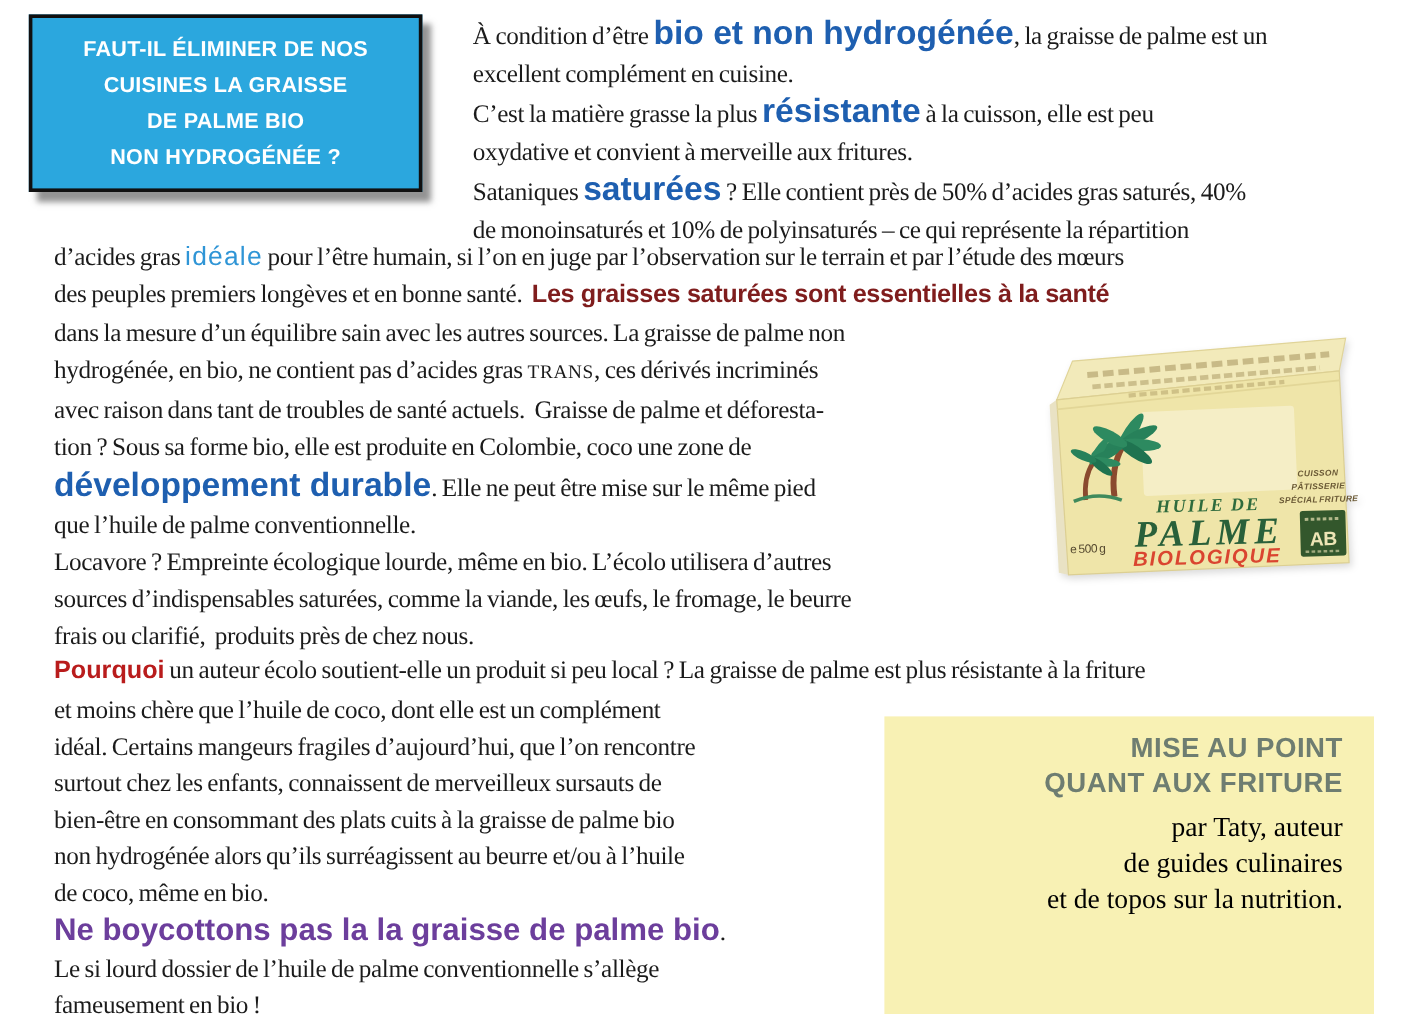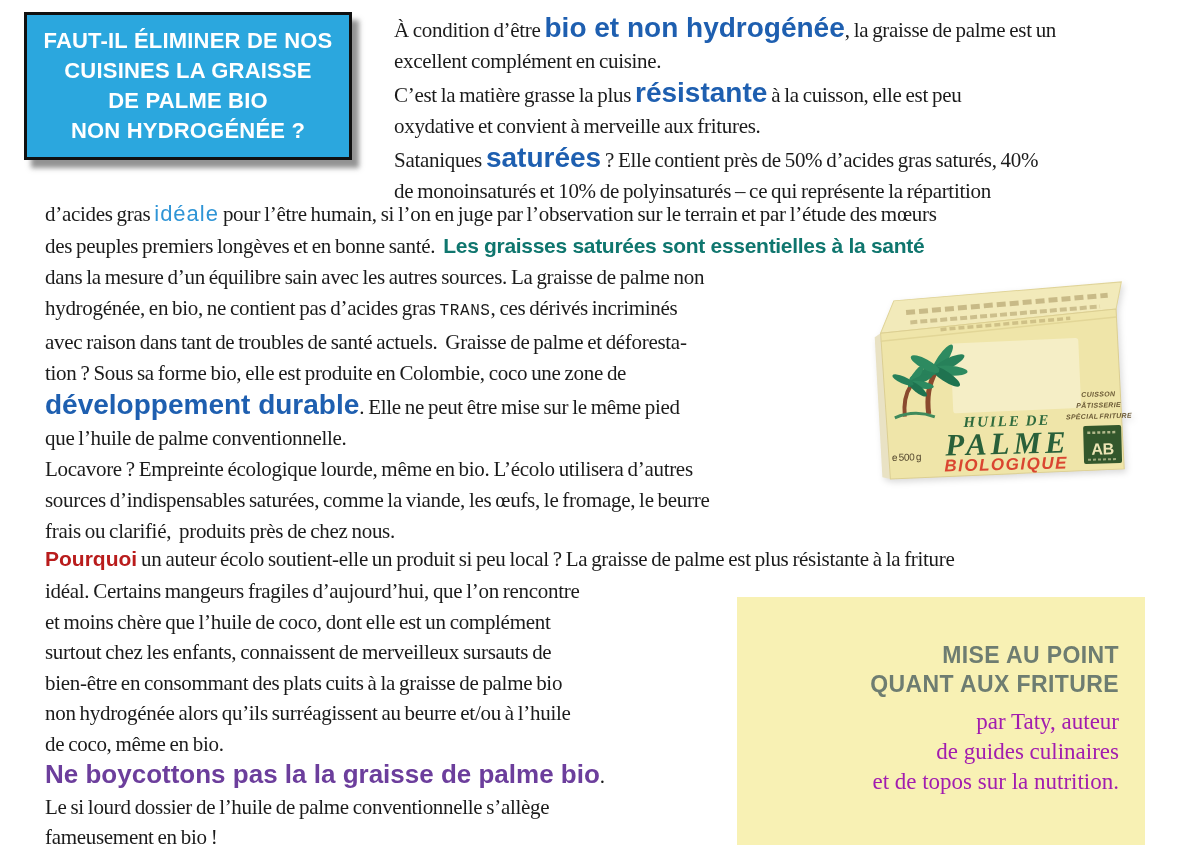--- a/index.html
+++ b/index.html
@@ -14,44 +14,44 @@
   
   .question-box {
     position:absolute; left:24px; top:12px; width:322px; height:142px;
     background:#2BA7DE; border:3px solid #101010;
     box-shadow:7px 8px 5px rgba(75,75,75,.6);
     display:flex; flex-direction:column; justify-content:center;
     text-align:center;
   }
   .question-box .tl {
     font-family:"Liberation Sans", sans-serif; font-weight:bold;
-    font-size:22px; line-height:30px; color:#ffffff;
+    font-size:18px; line-height:30px; color:#ffffff;
     letter-spacing:.2px; word-spacing:0;
   }
 
   
   .intro-block    { position:absolute; left:394px; top:12px;  line-height:31px; }
   .wide-block     { position:absolute; left:45px;  top:198px; line-height:31px; width:1136px; }
   .mid-block      { position:absolute; left:45px;  top:262px; line-height:31px; }
   .pourquoi-block { position:absolute; left:45px;  top:543px; line-height:31px; width:1136px; }
   .bottom-block   { position:absolute; left:45px;  top:576px; line-height:30.5px; }
 
   
   .s-r  { }
   .s-b  { font-family:"Liberation Sans",sans-serif; font-weight:bold; font-size:28px;
           color:#1E5FB0; letter-spacing:0; word-spacing:0; }
   .s-l  { font-family:"Liberation Sans",sans-serif; font-size:22px; color:#2F95D6;
           letter-spacing:1px; word-spacing:0; }
   .s-h  { font-family:"Liberation Sans",sans-serif; font-weight:bold; font-size:21px;
-          color:#0f766e; letter-spacing:-0.3px; word-spacing:0; }
+          color:#7f1d1d; letter-spacing:-0.3px; word-spacing:0; }
   .s-n  { font-family:"Liberation Sans",sans-serif; font-weight:bold; font-size:21px;
           color:#b91c1c; letter-spacing:0; word-spacing:0; }
   .s-p  { font-family:"Liberation Sans",sans-serif; font-weight:bold; font-size:26px;
           color:#6C3E9C; letter-spacing:0; word-spacing:0; }
-  .s-sc { font-size:16px; letter-spacing:.6px;font-family:Liberation Mono, monospace; }
+  .s-sc { font-size:16px; letter-spacing:.6px; }
 
   
   .product-photo {
     position:absolute; left:872px; top:278px; width:264px; height:214px;
   }
   .product-photo svg { filter:drop-shadow(2px 3px 3px rgba(0,0,0,.14)); }
   .side-label { font-family:"Liberation Sans",sans-serif; font-style:italic; font-weight:bold;
                 font-size:7px; fill:#6b5a36; letter-spacing:.3px; }
   .brand1 { font-family:"Liberation Serif",serif; font-style:italic; font-weight:bold;
             font-size:15px; fill:#2f6b3d; letter-spacing:2px; }
@@ -59,31 +59,31 @@
             font-size:31px; fill:#29603a; letter-spacing:4px; }
   .brand3 { font-family:"Liberation Sans",sans-serif; font-style:italic; font-weight:bold;
             font-size:17px; fill:#da4530; letter-spacing:1.5px; }
   .weight { font-family:"Liberation Sans",sans-serif; font-size:10px; fill:#55492f; }
   .ab-text{ font-family:"Liberation Sans",sans-serif; font-weight:bold; font-size:16px; fill:#ede5b5; }
 
   
   .info-box {
     position:absolute; left:737px; top:597px; width:408px; height:248px;
     background:#F8F1B4; box-sizing:border-box;
-    padding:44px 26px 0 0; text-align:right;
+    padding:12px 26px 0 0; text-align:right;
   }
   .info-box-title .tl {
     font-family:"Liberation Sans",sans-serif; font-weight:bold;
     font-size:23px; line-height:29px; color:#6E7D71;
     letter-spacing:.4px; word-spacing:0;
   }
   .info-box-byline { margin-top:8px; }
   .info-box-byline .tl {
     font-family:"Liberation Serif",serif;
-    font-size:23px; line-height:30px; color:#a21caf;
+    font-size:23px; line-height:30px; color:#000000;
     letter-spacing:0; word-spacing:0;
   }
 </style>
 </head>
 <body>
 
 <div class="page">
 
   <div class="question-box">
       <div class="tl">FAUT-IL ÉLIMINER DE NOS</div>
@@ -116,22 +116,22 @@
       <div class="tl"><span class="s-r">Locavore ? Empreinte écologique lourde, même en bio. L’écolo utilisera d’autres</span></div>
       <div class="tl"><span class="s-r">sources d’indispensables saturées, comme la viande, les œufs, le fromage, le beurre</span></div>
       <div class="tl"><span class="s-r">frais ou clarifié,  produits près de chez nous.</span></div>
     </div>
 
   <div class="pourquoi-block">
       <div class="tl"><span class="s-n">Pourquoi</span><span class="s-r"> un auteur écolo soutient-elle un produit si peu local ? La graisse de palme est plus résistante à la friture</span></div>
     </div>
 
   <div class="bottom-block">
+      <div class="tl"><span class="s-r">et moins chère que l’huile de coco, dont elle est un complément</span></div>
       <div class="tl"><span class="s-r">idéal. Certains mangeurs fragiles d’aujourd’hui, que l’on rencontre</span></div>
-      <div class="tl"><span class="s-r">et moins chère que l’huile de coco, dont elle est un complément</span></div>
       <div class="tl"><span class="s-r">surtout chez les enfants, connaissent de merveilleux sursauts de</span></div>
       <div class="tl"><span class="s-r">bien-être en consommant des plats cuits à la graisse de palme bio</span></div>
       <div class="tl"><span class="s-r">non hydrogénée alors qu’ils surréagissent au beurre et/ou à l’huile</span></div>
       <div class="tl"><span class="s-r">de coco, même en bio.</span></div>
       <div class="tl"><span class="s-p">Ne boycottons pas la la graisse de palme bio</span><span class="s-r">.</span></div>
       <div class="tl"><span class="s-r">Le si lourd dossier de l’huile de palme conventionnelle s’allège</span></div>
       <div class="tl"><span class="s-r">fameusement en bio !</span></div>
     </div>
 
   <div class="product-photo">

